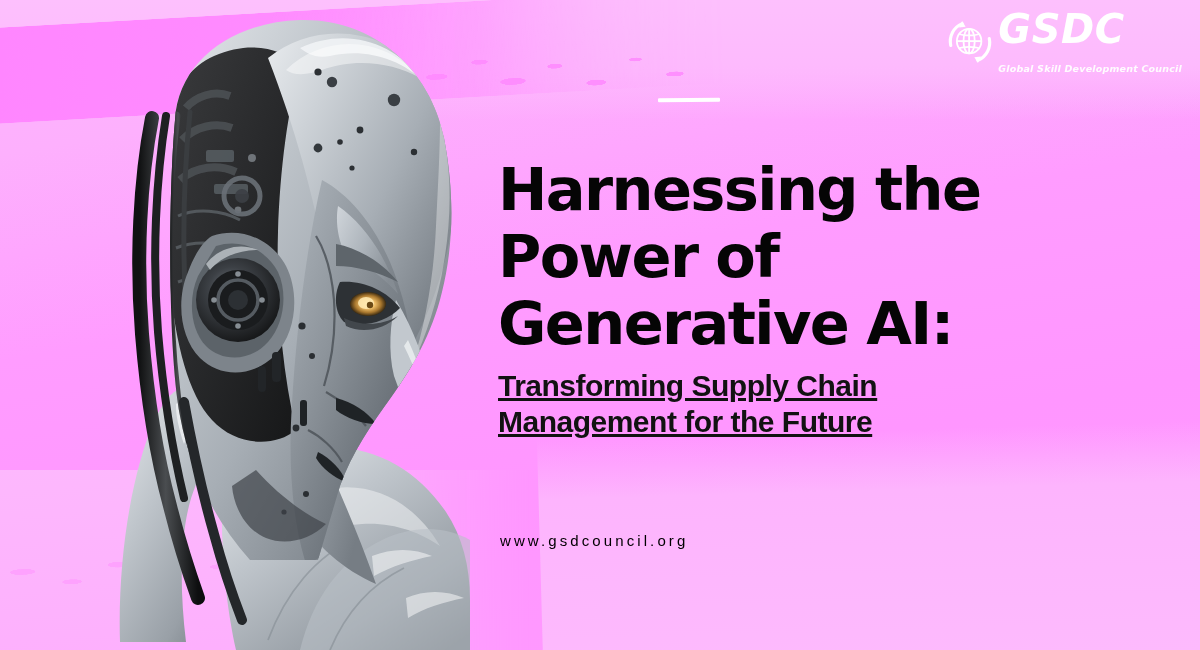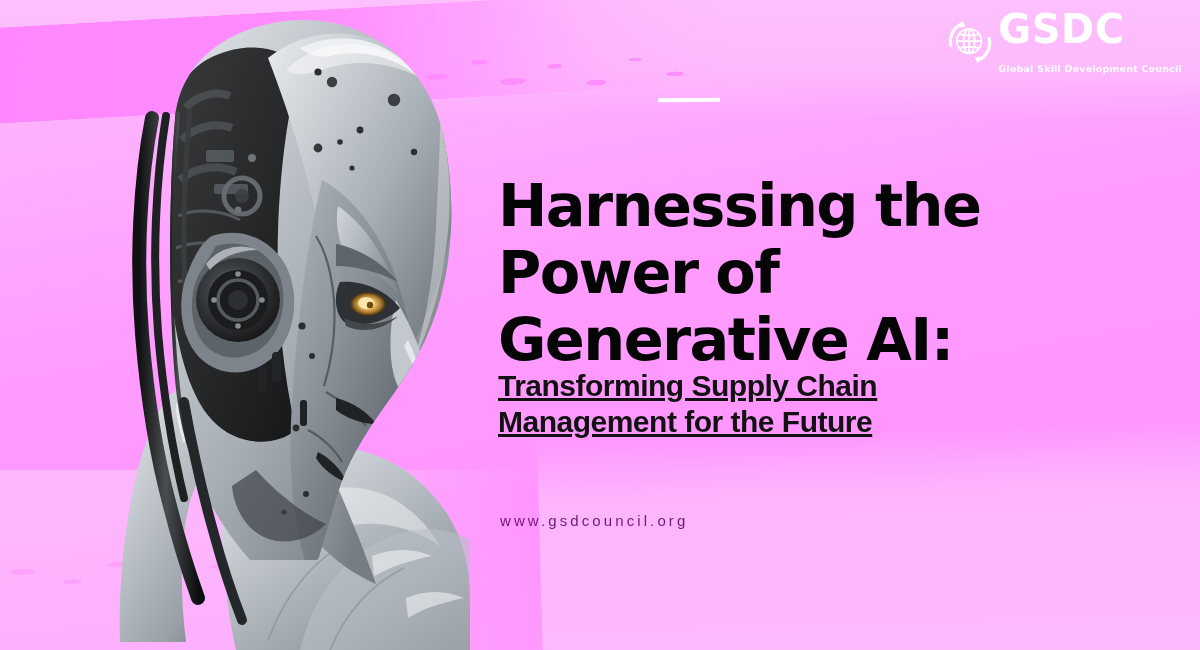--- a/index.html
+++ b/index.html
@@ -78,21 +78,21 @@
 
   
   .robot-wrap {
     position:absolute; left:0; top:0; width:470px; height:650px;
   }
   .robot-svg { position:absolute; left:0; top:0; }
 
   
   .logo {
     position:absolute; right:18px; top:10px;
-    display:flex; align-items:center; 
+    display:flex; align-items:center; font-style:italic;
   }
   .logo-mark { width:56px; height:56px; flex:0 0 auto; }
   .logo-text { display:flex; flex-direction:column; align-items:flex-start; }
   .logo-name {
     font-family:"DejaVu Sans", sans-serif;
     font-weight:700;
     font-size:40px;
     letter-spacing:.5px;
     color:#ffffff;
     line-height:.98;
@@ -121,41 +121,40 @@
 
   .headline {
     position:absolute; left:0; top:156px; width:520px;
     font-family:"DejaVu Sans", sans-serif;
     font-weight:700;
     font-size:59px;
     line-height:67px;
     letter-spacing:-1.6px;
     color:#050505;
     word-spacing:-1px;
-    margin-top:16px;
   }
 
   .subhead {
     position:absolute; left:0; top:368px; width:520px;
     font-family:"Liberation Sans", sans-serif;
     font-weight:700;
     font-size:30px;
     line-height:36px;
     letter-spacing:-.5px;
     color:#121212;
     text-decoration:underline;
   }
 
   .url {
-    position:absolute; left:2px; top:512px;
+    position:absolute; left:2px; top:532px;
     font-family:"Liberation Sans", sans-serif;
     font-weight:400;
     font-size:15px;
     letter-spacing:3.1px;
-    color:#701a75;
+    color:#000000;
   }
 </style>
 </head>
 <body>
 
 <div class="banner">
 
   <div class="bg-base"></div>
   <div class="bg-light-top"></div>
   <div class="brush-top"></div>

